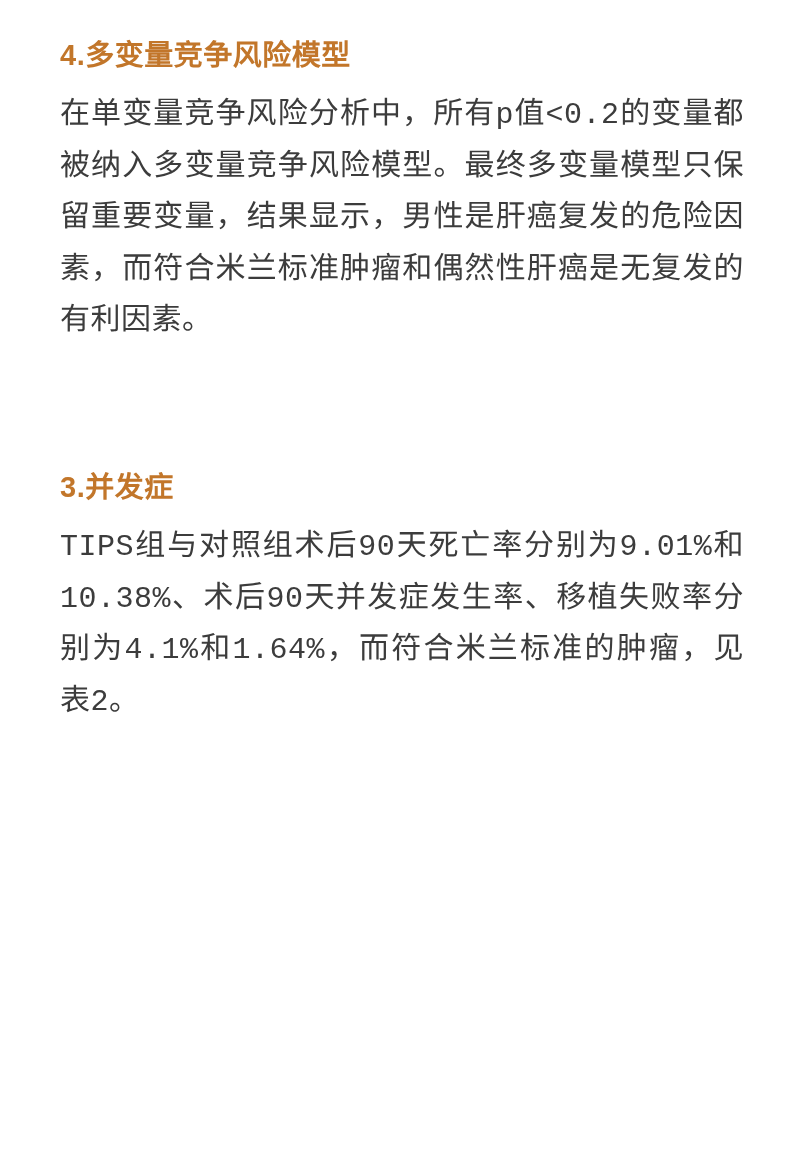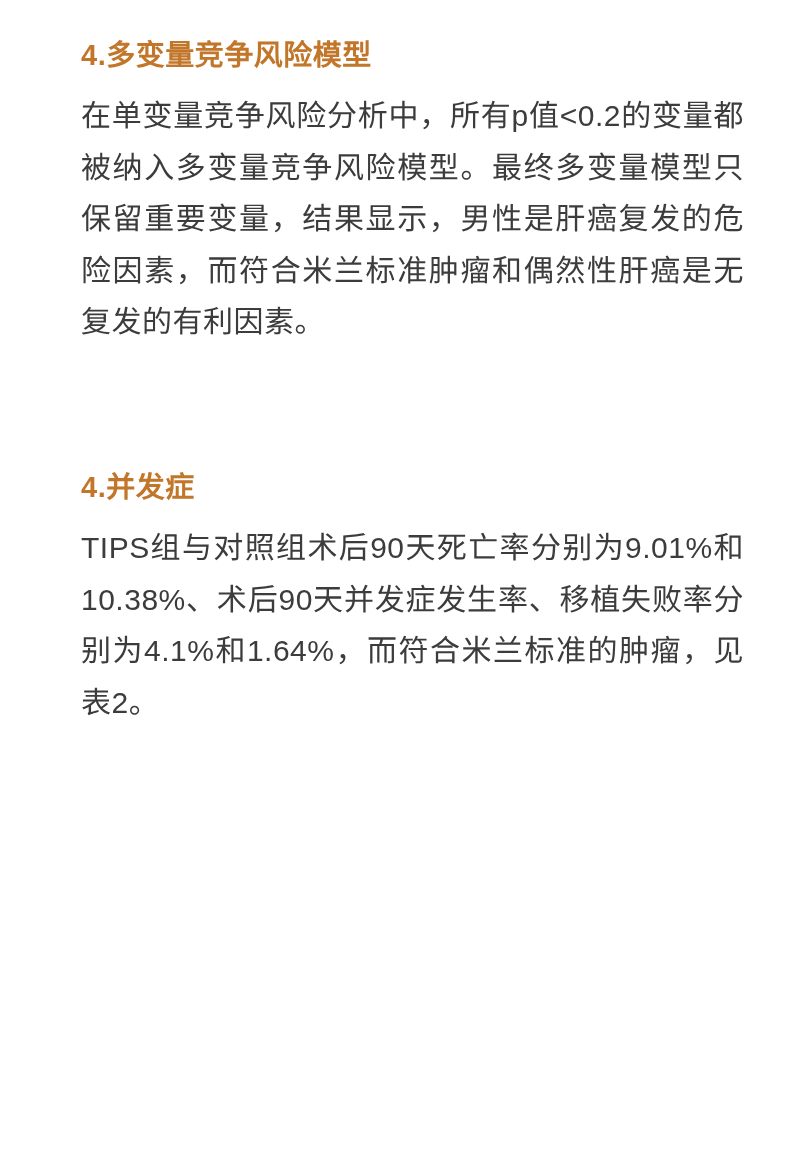--- a/index.html
+++ b/index.html
@@ -11,40 +11,41 @@
     height: 1170px;
     background: #ffffff;
     font-family: "Liberation Sans", "DejaVu Sans", sans-serif;
     color: #3a3a3a;
     overflow: hidden;
   }
   .page {
     box-sizing: border-box;
     width: 800px;
     height: 896px;
-    padding: 34px 56px 0 81px;
+    padding: 34px 56px 0 60px;
     background: #ffffff;
   }
   .heading {
     color: #c2762a;
     font-size: 29px;
     font-weight: bold;
     letter-spacing: 0.5px;
     line-height: 1.45;
     margin: 0 0 14px 0;
     white-space: nowrap;
   }
   .para {
     font-size: 30px;
     line-height: 1.72;
     color: #3c3c3c;
     letter-spacing: 0.5px;
     margin: 0;
     text-align: justify;
     text-justify: inter-ideograph;
+    font-family: Liberation Mono, monospace;
   }
   .block-gap-lg {
     height: 54px;
   }
   .block-gap-section {
     height: 64px;
   }
   .section {
     display: block;
   }
@@ -56,17 +57,17 @@
 
   <div class="section">
     <h2 class="heading">4.多变量竞争风险模型</h2>
     <p class="para">在单变量竞争风险分析中，所有p值&lt;0.2的变量都被纳入多变量竞争风险模型。最终多变量模型只保留重要变量，结果显示，男性是肝癌复发的危险因素，而符合米兰标准肿瘤和偶然性肝癌是无复发的有利因素。</p>
     <div class="block-gap-lg"></div>
   </div>
 
   <div class="block-gap-section"></div>
 
   <div class="section">
-    <h2 class="heading">4.并发症</h2>
+    <h2 class="heading">3.并发症</h2>
     <p class="para">TIPS组与对照组术后90天死亡率分别为9.01%和10.38%、术后90天并发症发生率、移植失败率分别为4.1%和1.64%，而符合米兰标准的肿瘤，见表2。</p>
   </div>
 
 </div>
 
 </body></html>

